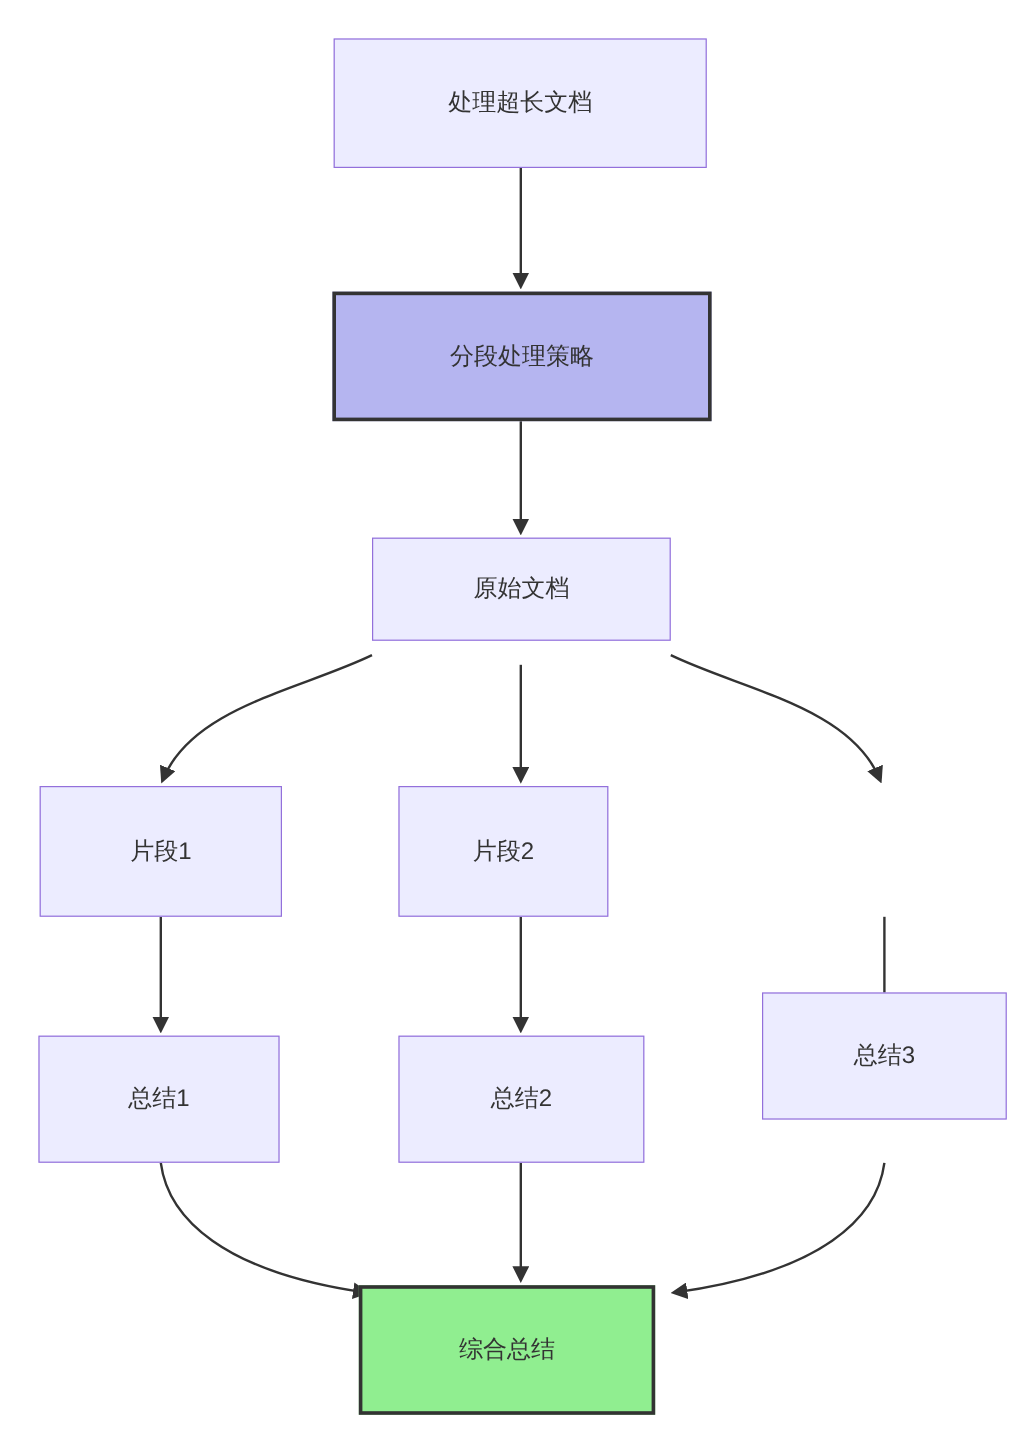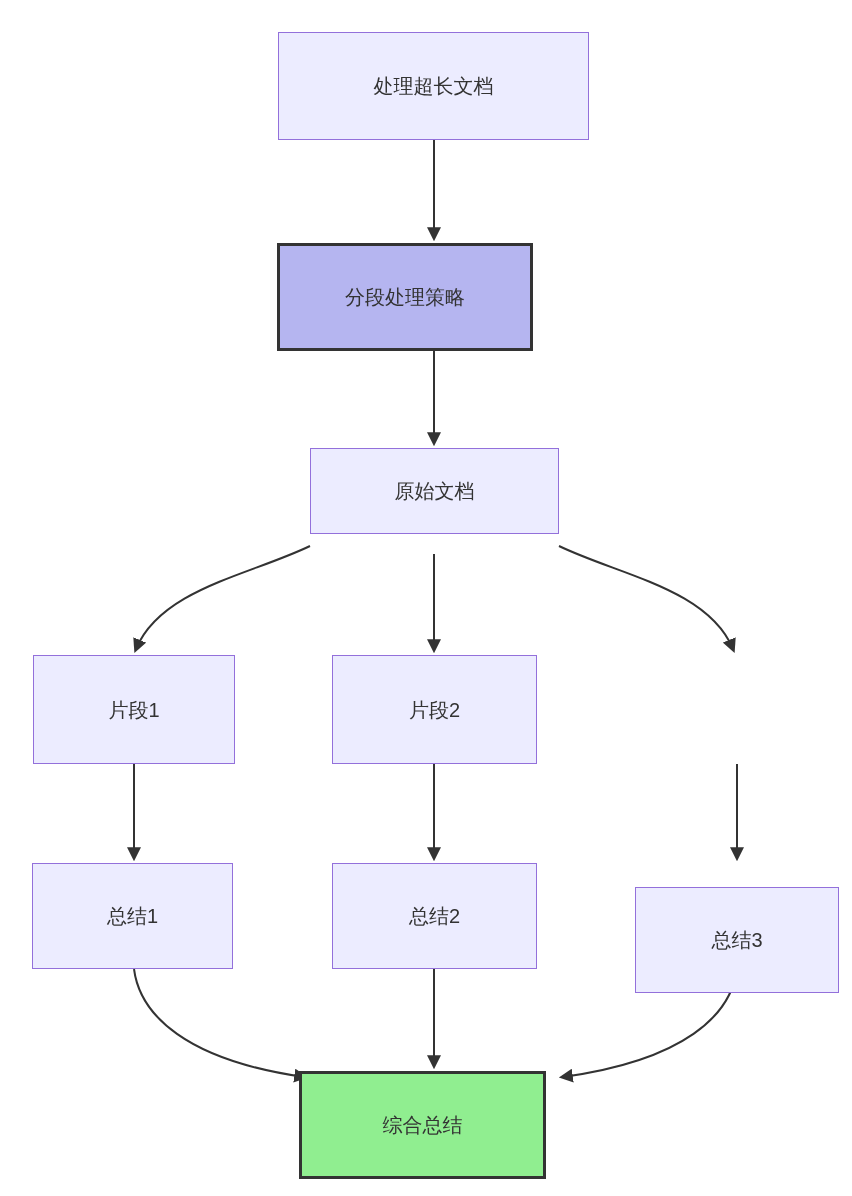--- a/index.html
+++ b/index.html
@@ -51,30 +51,30 @@
     <path class="edge" d="M434,764 L434,857" marker-end="url(#arrow)"></path>
     <path class="edge" d="M737,764 L737,857" marker-end="url(#arrow)"></path>
 
     <path class="edge" d="M134,969 C140,1015 186,1060 304,1077" marker-end="url(#arrow)"></path>
     <path class="edge" d="M434,969 L434,1065" marker-end="url(#arrow)"></path>
     <path class="edge" d="M737,969 C731,1015 685,1060 563,1077" marker-end="url(#arrow)"></path>
   </svg>
 
   <div class="node" style="left:278px;top:32px;width:311px;height:108px">处理超长文档</div>
 
-  <div class="node accent" style="left:277px;top:243px;width:256px;height:108px">分段处理策略</div>
+  <div class="node accent" style="left:277px;top:243px;width:316px;height:108px">分段处理策略</div>
 
   <div class="node" style="left:310px;top:448px;width:249px;height:86px">原始文档</div>
 
   <div class="node" style="left:33px;top:655px;width:202px;height:109px">片段1</div>
 
-  <div class="node" style="left:332px;top:655px;width:205px;height:109px">片段2</div>
+  <div class="node" style="left:332px;top:655px;width:175px;height:109px">片段2</div>
 
 
   <div class="node" style="left:32px;top:863px;width:201px;height:106px">总结1</div>
 
   <div class="node" style="left:332px;top:863px;width:205px;height:106px">总结2</div>
 
-  <div class="node" style="left:635px;top:887px;width:204px;height:106px">总结3</div>
+  <div class="node" style="left:635px;top:827px;width:204px;height:106px">总结3</div>
 
   <div class="node success" style="left:299px;top:1071px;width:247px;height:108px">综合总结</div>
 
 </div>
 
 </body></html>

